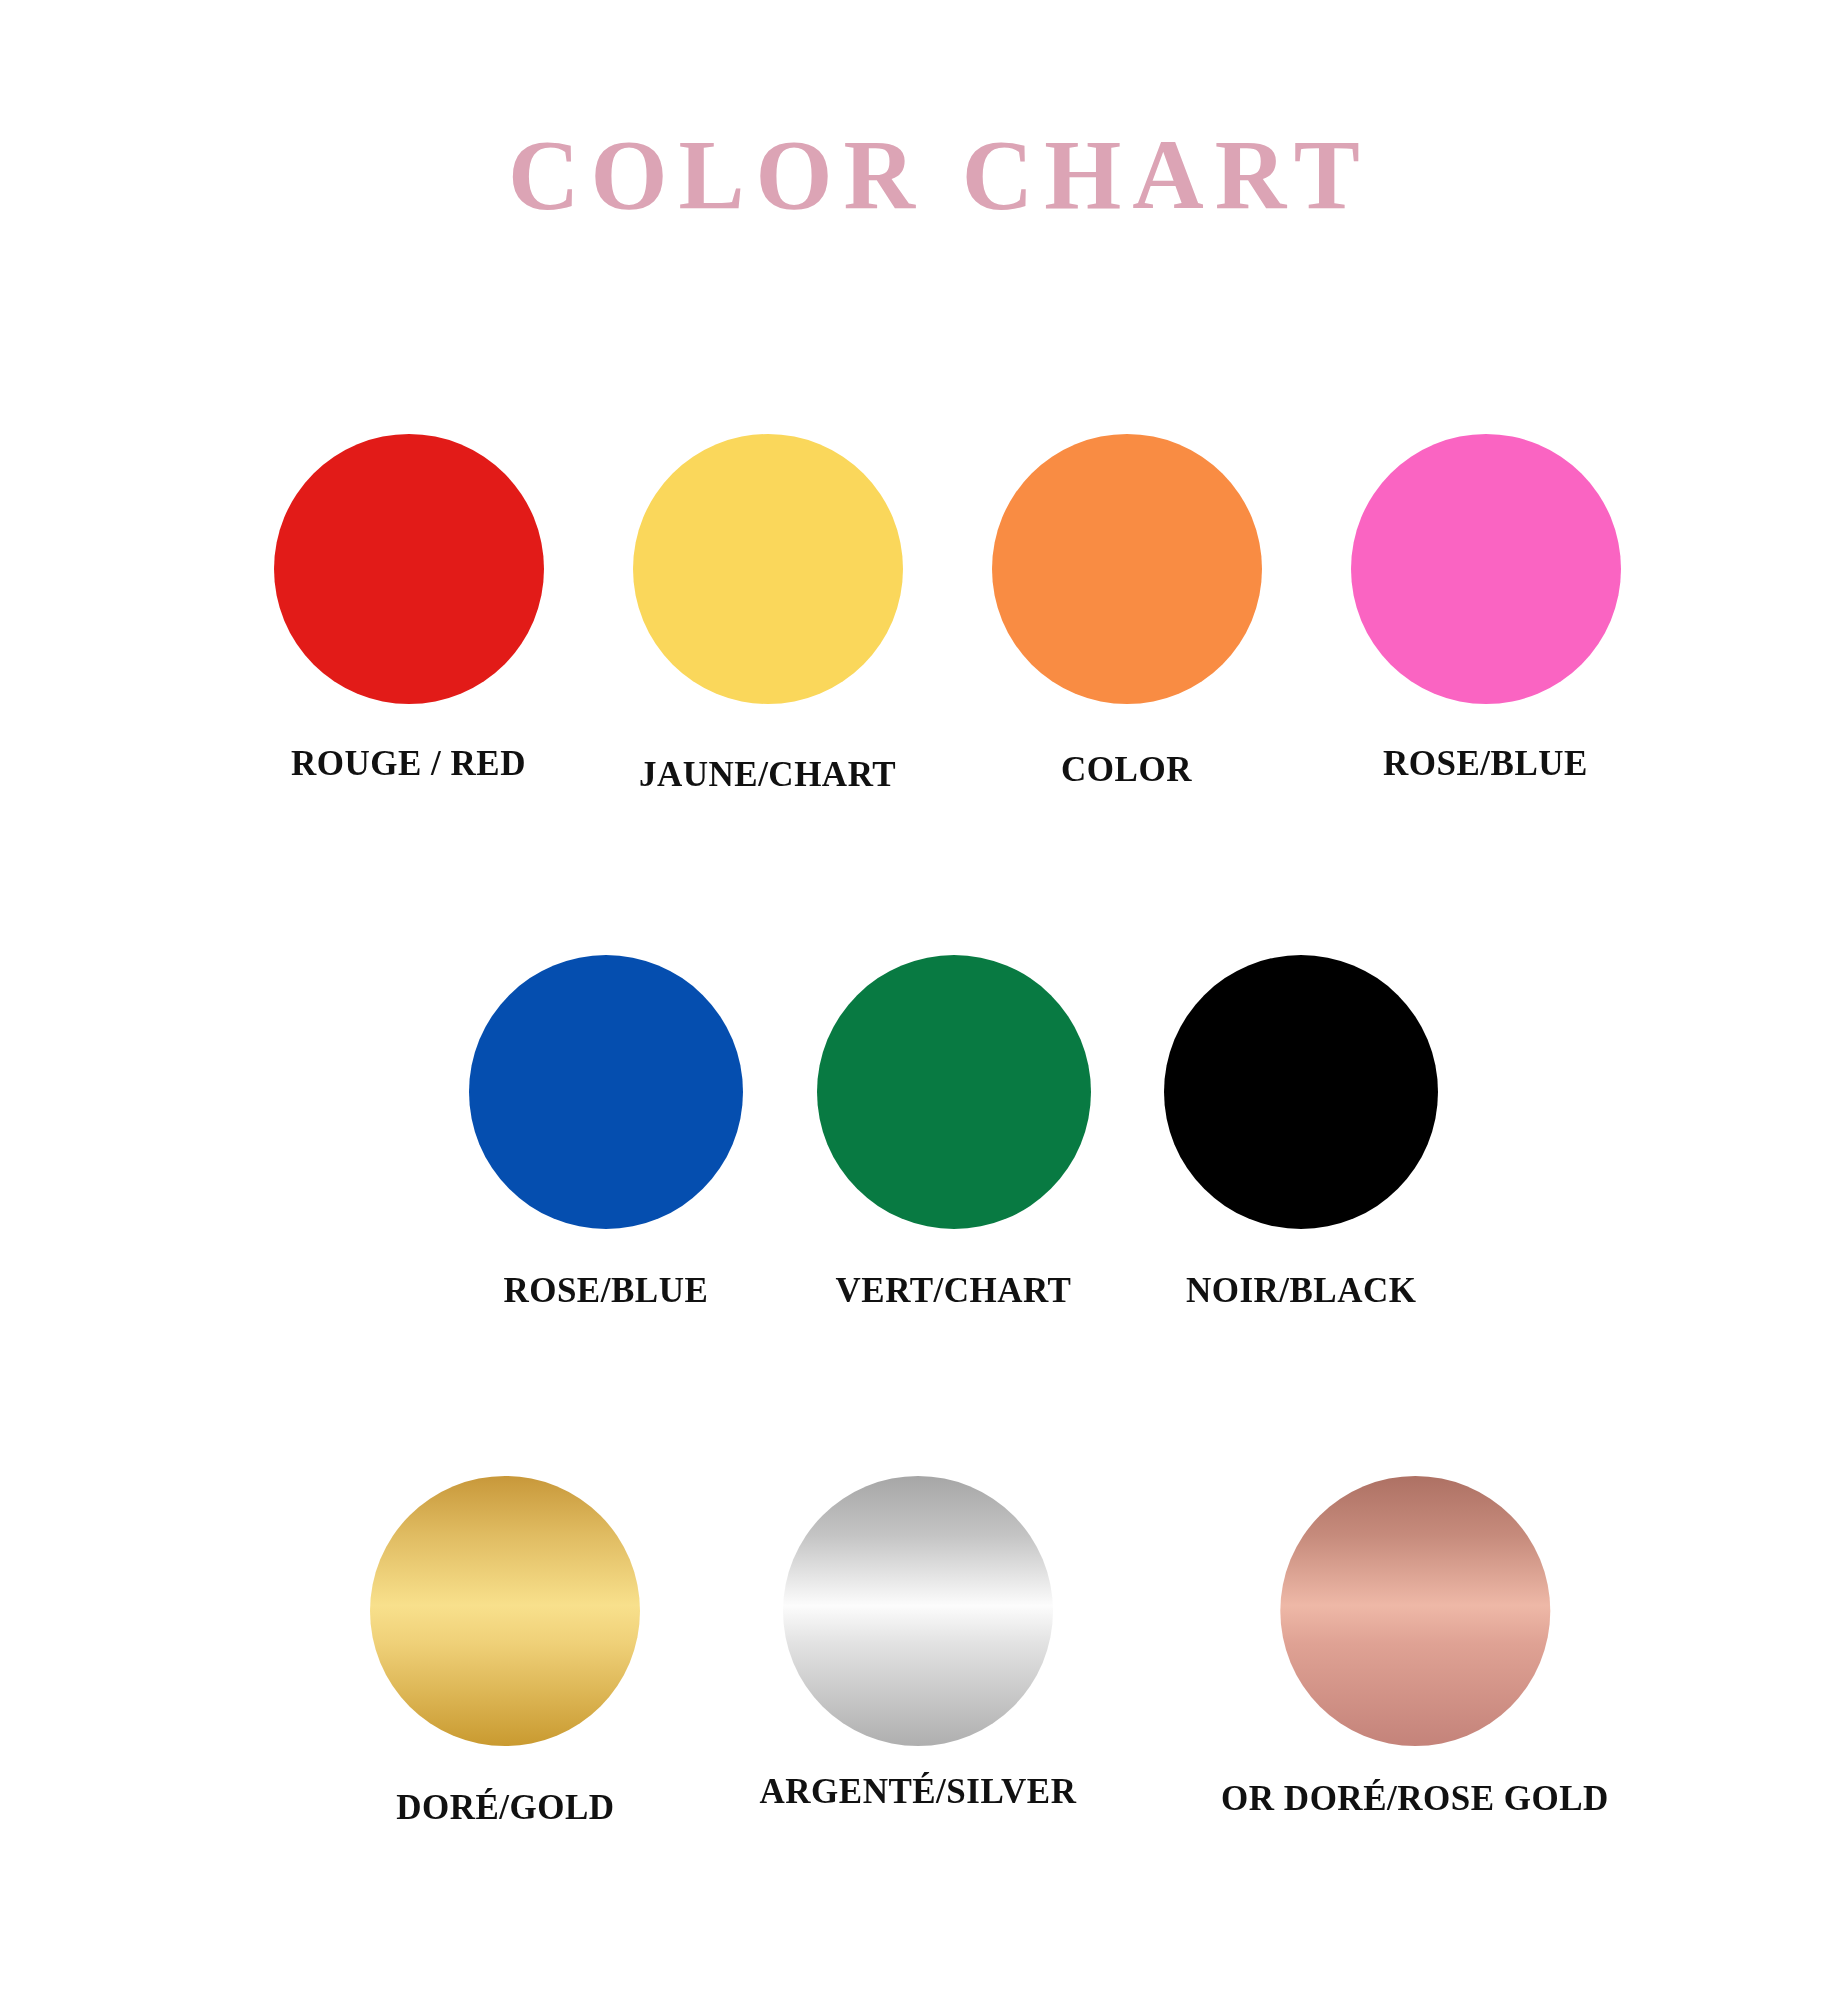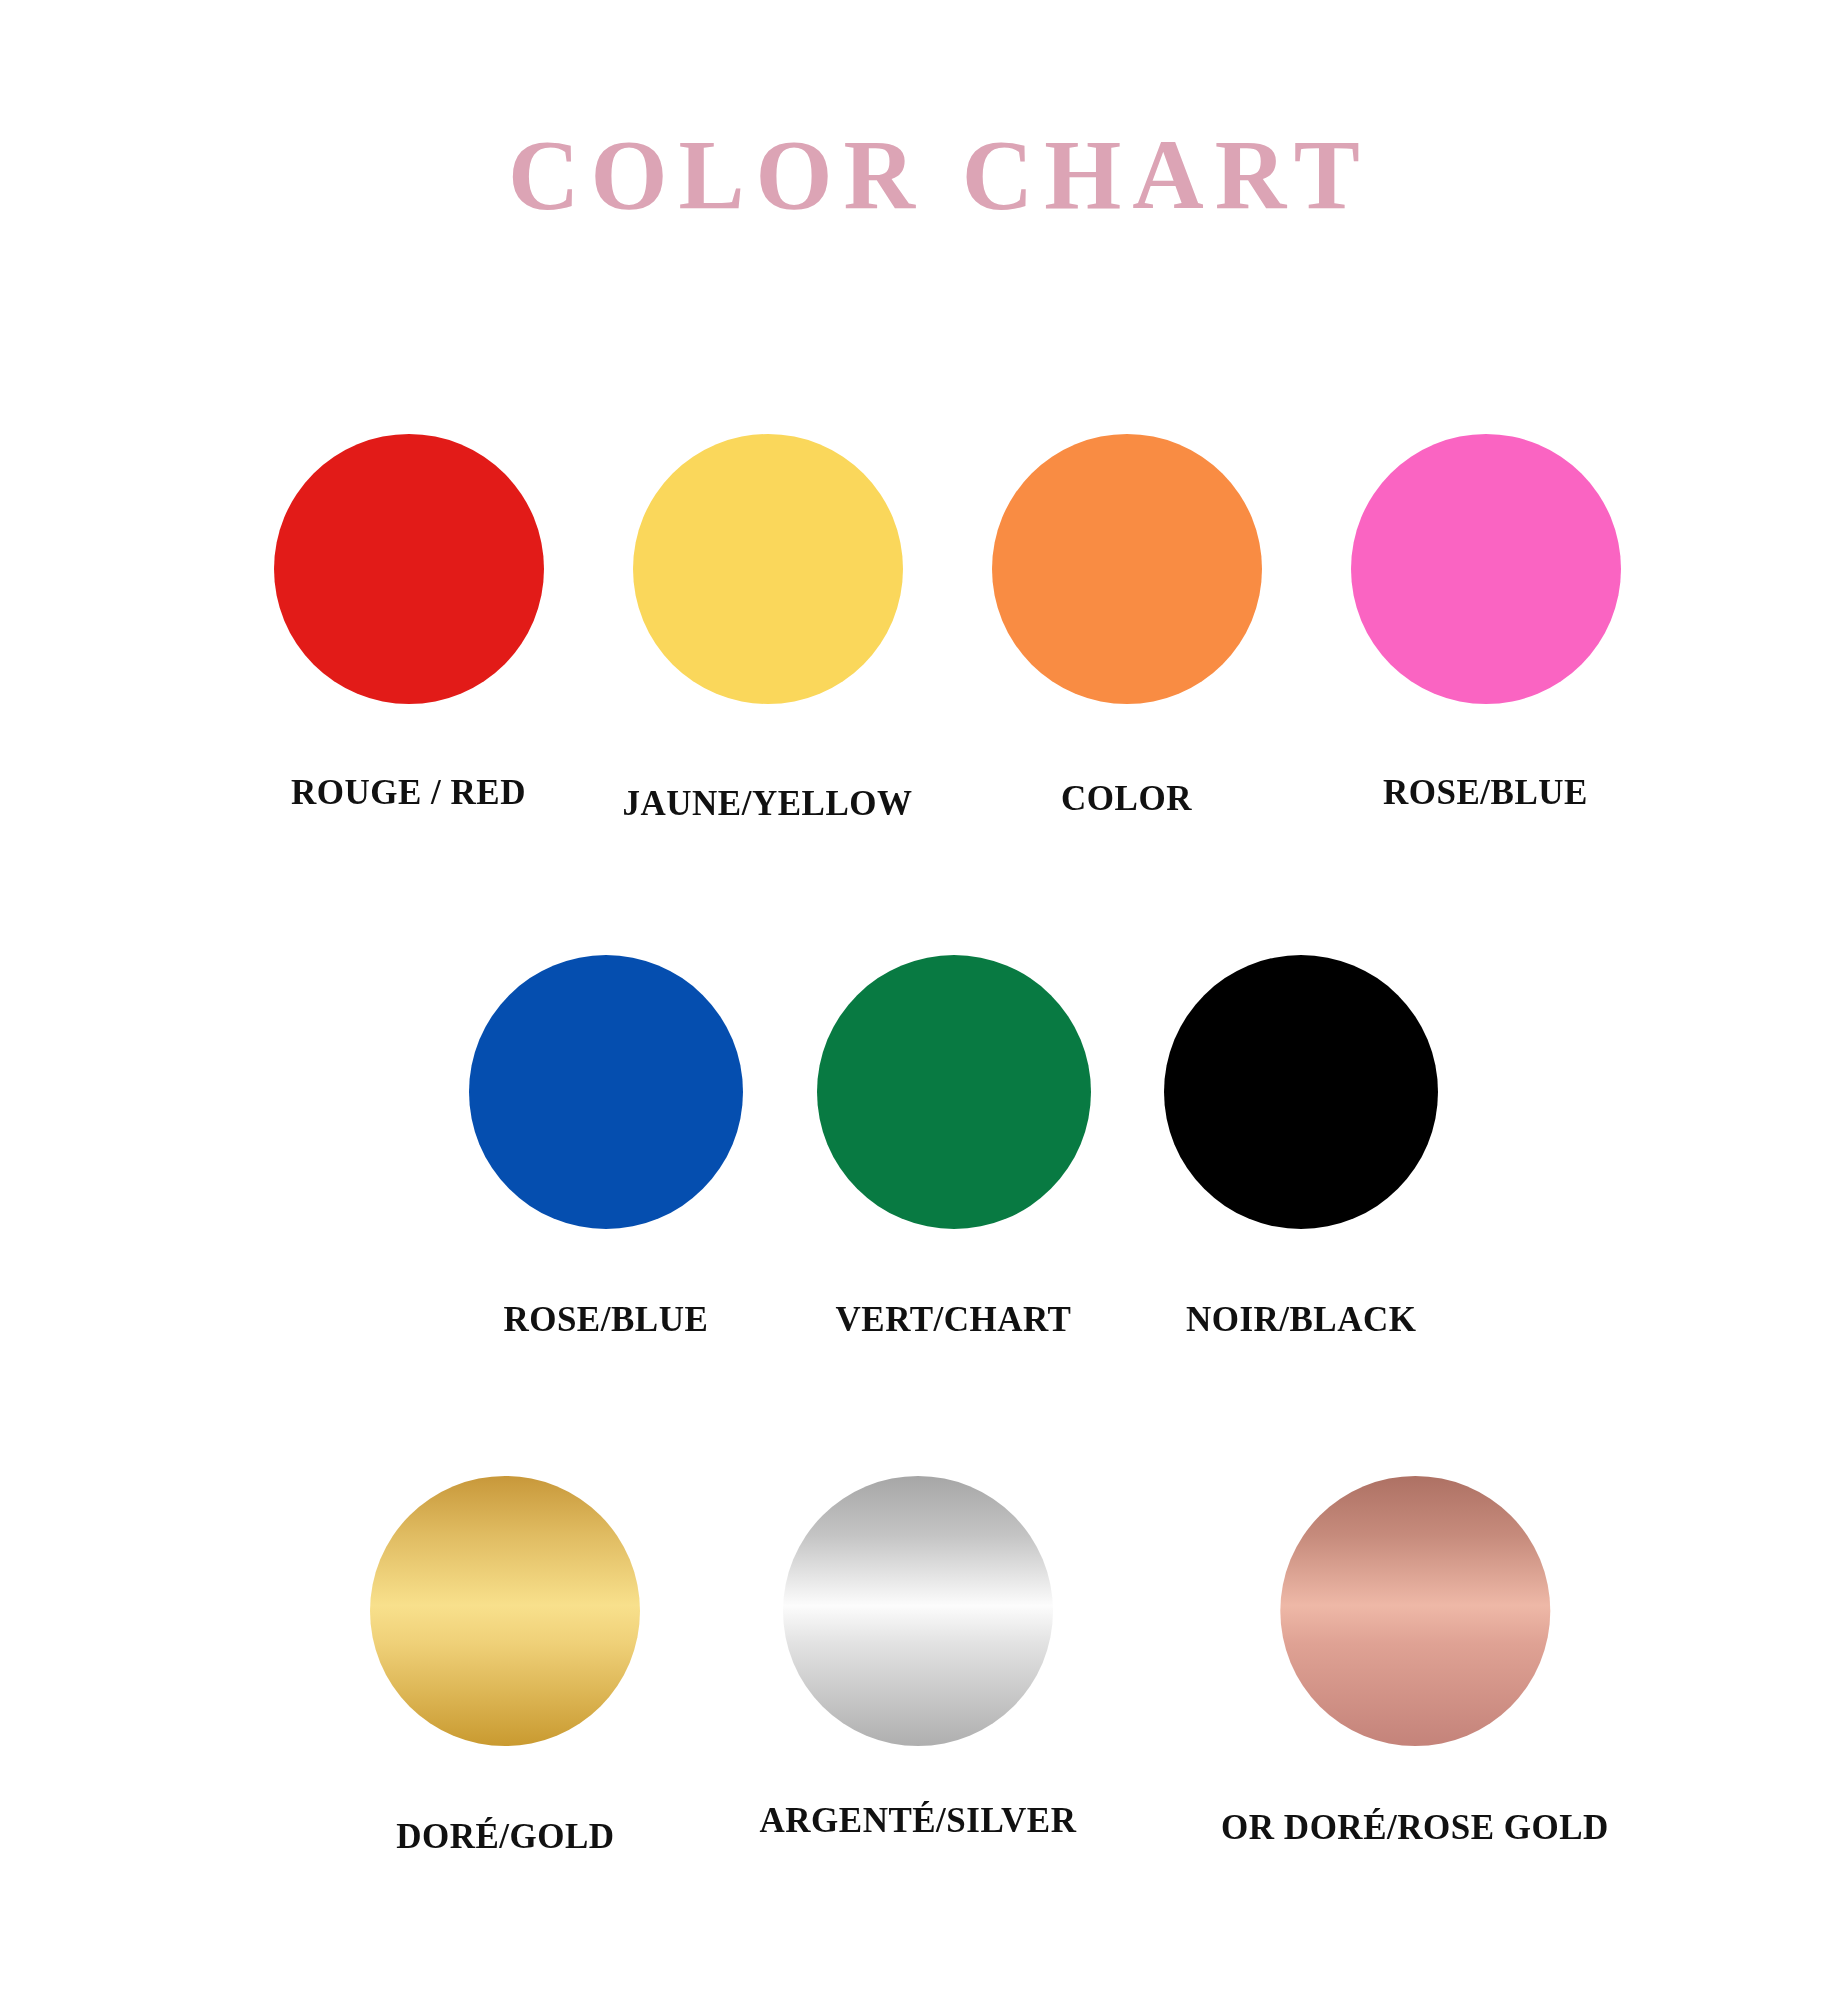--- a/index.html
+++ b/index.html
@@ -45,21 +45,20 @@
   }
 
   #row-1 { top: 382px; left: 190px; width: 1462px; }
   #row-2 { top: 903px; left: 393px; width: 1069px; }
   #row-3 { top: 1424px; left: 172px; width: 1462px; }
 
   .swatch-cell {
     display: flex;
     flex-direction: column;
     align-items: center;
-    gap: 29px;
   }
 
   #row-1 .swatch-cell { width: 365px; }
   #row-2 .swatch-cell { width: 356px; }
   #row-3 .swatch-cell { width: 487px; }
 
   .swatch-circle {
     width: 270px;
     height: 270px;
     border-radius: 50%;
@@ -108,21 +107,21 @@
 
   <div class="swatch-row" id="row-1">
 
     <div class="swatch-cell cell-red">
       <div class="swatch-circle" style="background: rgb(226, 27, 24);"></div>
       <div class="swatch-label">ROUGE / RED</div>
     </div>
 
     <div class="swatch-cell cell-yellow">
       <div class="swatch-circle" style="background: rgb(250, 215, 91);"></div>
-      <div class="swatch-label">JAUNE/YELLOW</div>
+      <div class="swatch-label">JAUNE/CHART</div>
     </div>
 
     <div class="swatch-cell cell-orange">
       <div class="swatch-circle" style="background: rgb(249, 140, 67);"></div>
       <div class="swatch-label">COLOR</div>
     </div>
 
     <div class="swatch-cell cell-pink">
       <div class="swatch-circle" style="background: rgb(250, 100, 194);"></div>
       <div class="swatch-label">ROSE/BLUE</div>

